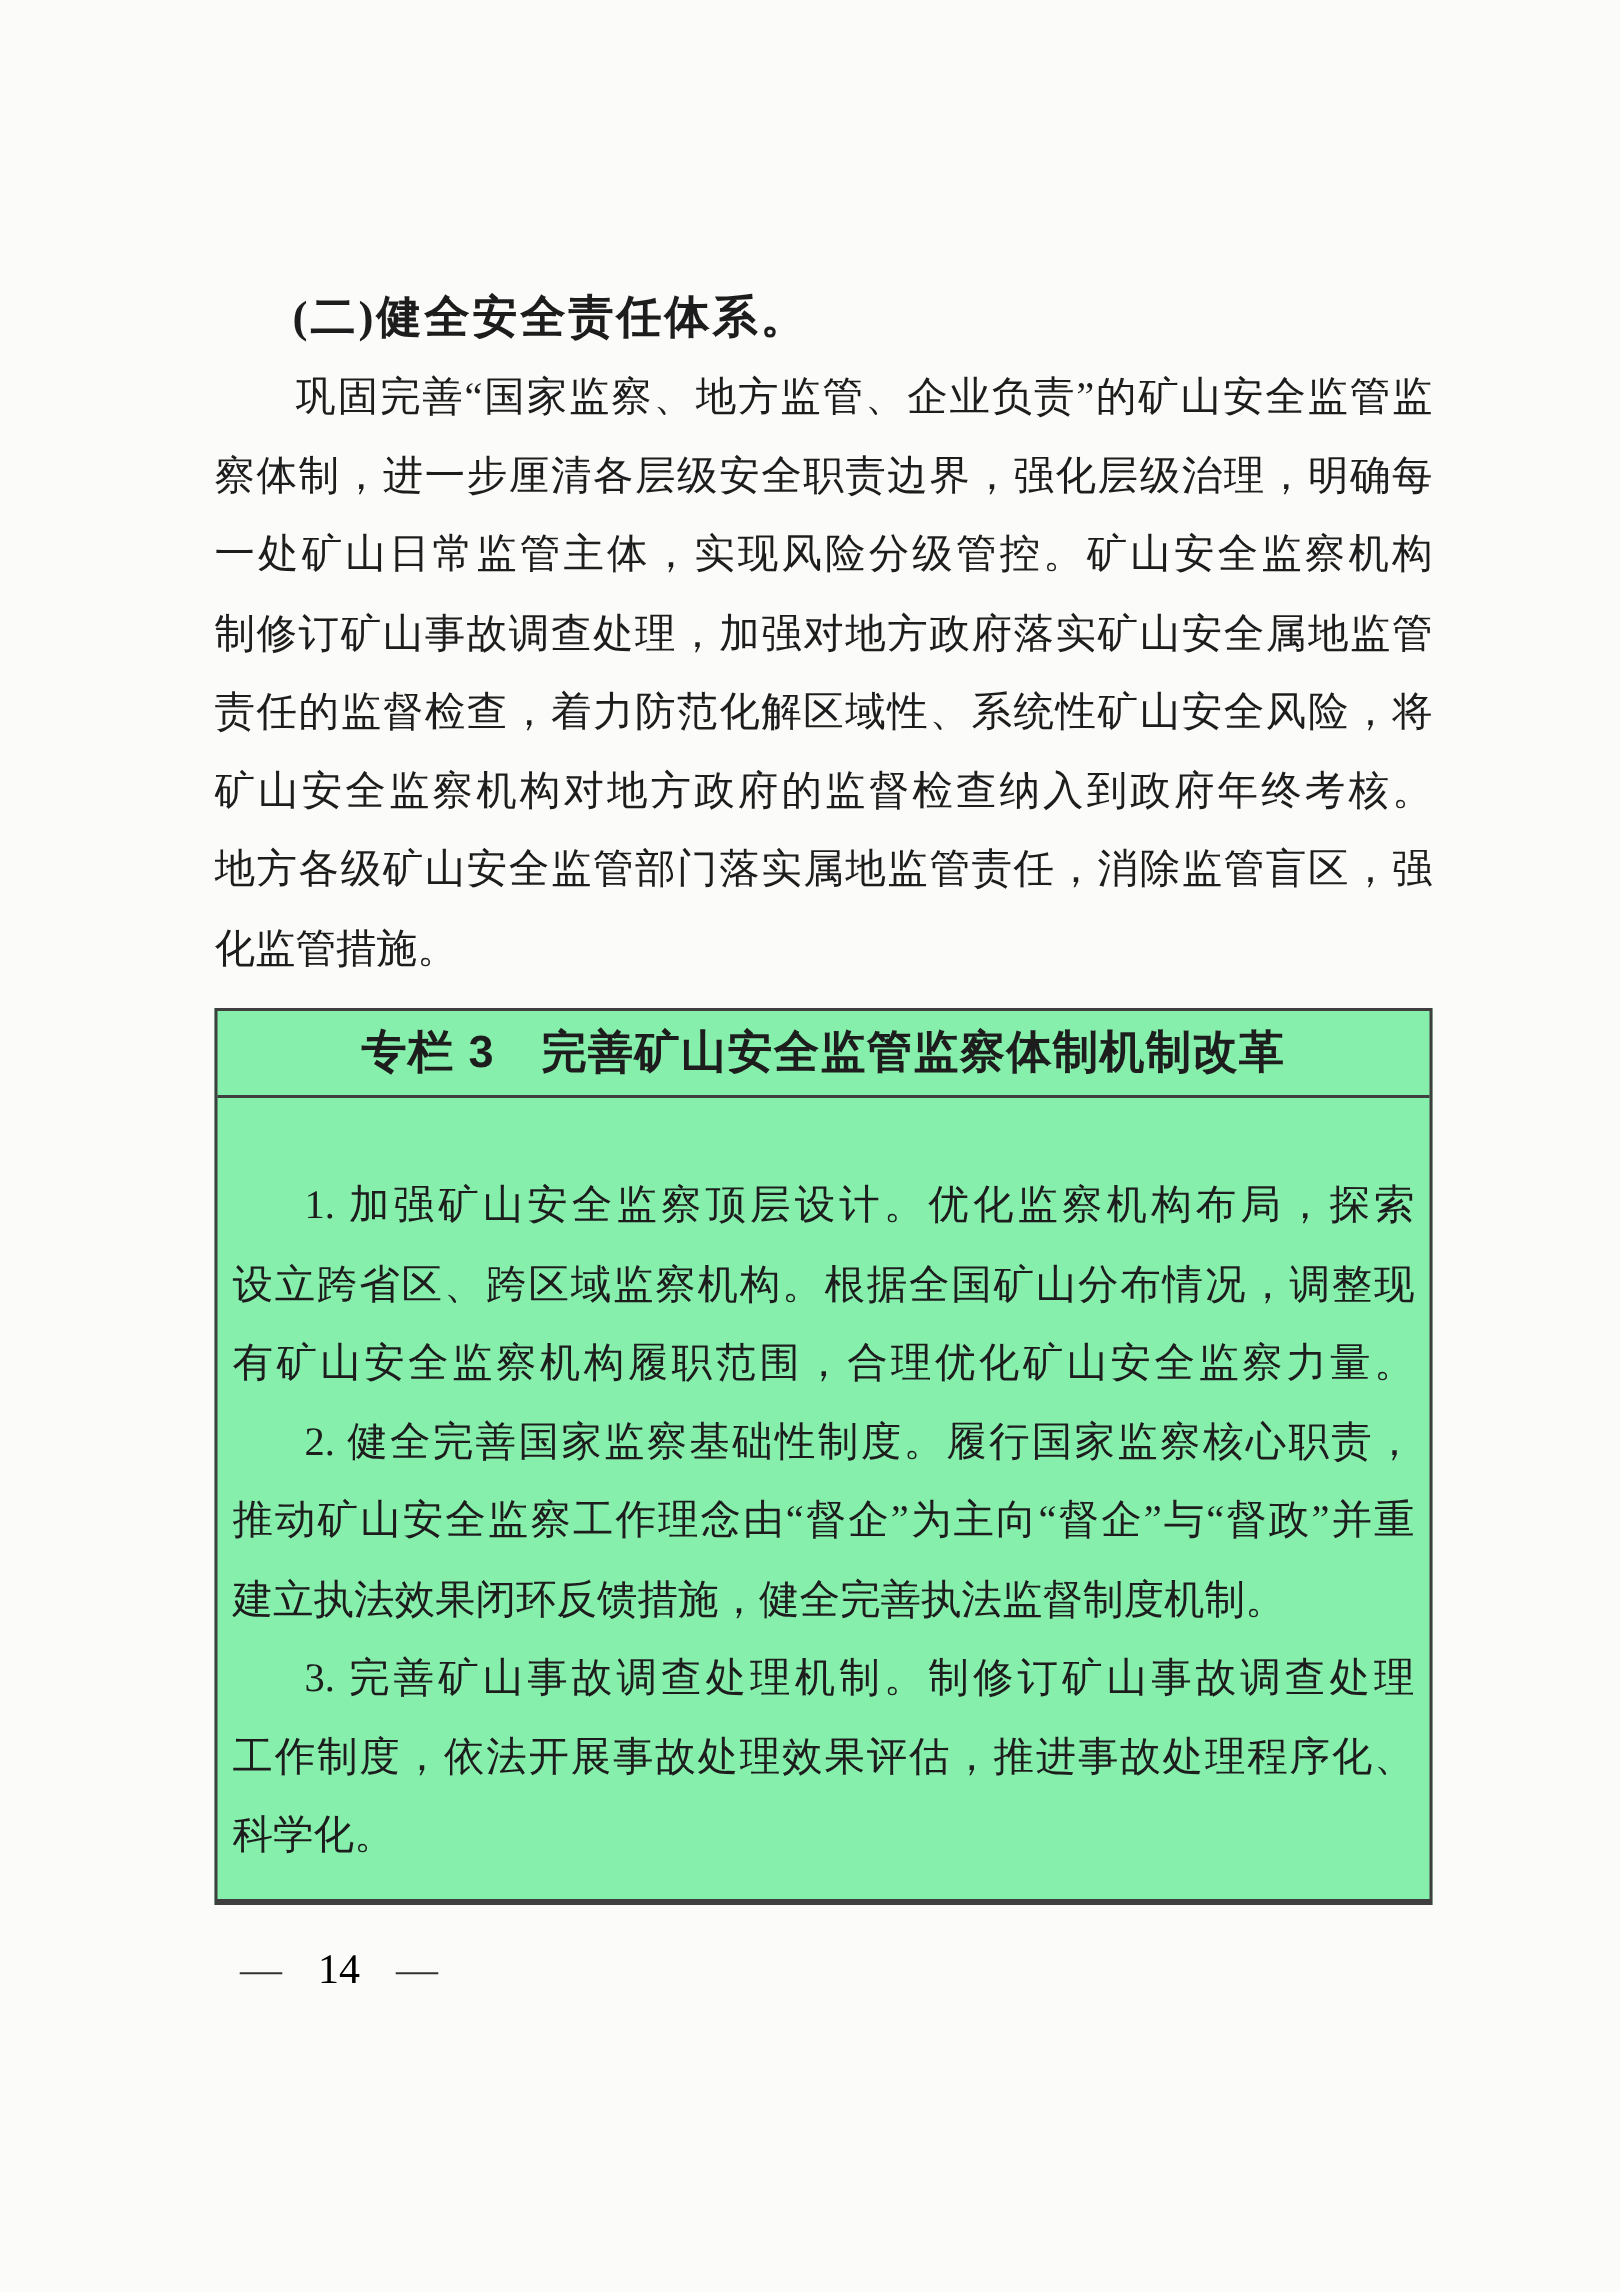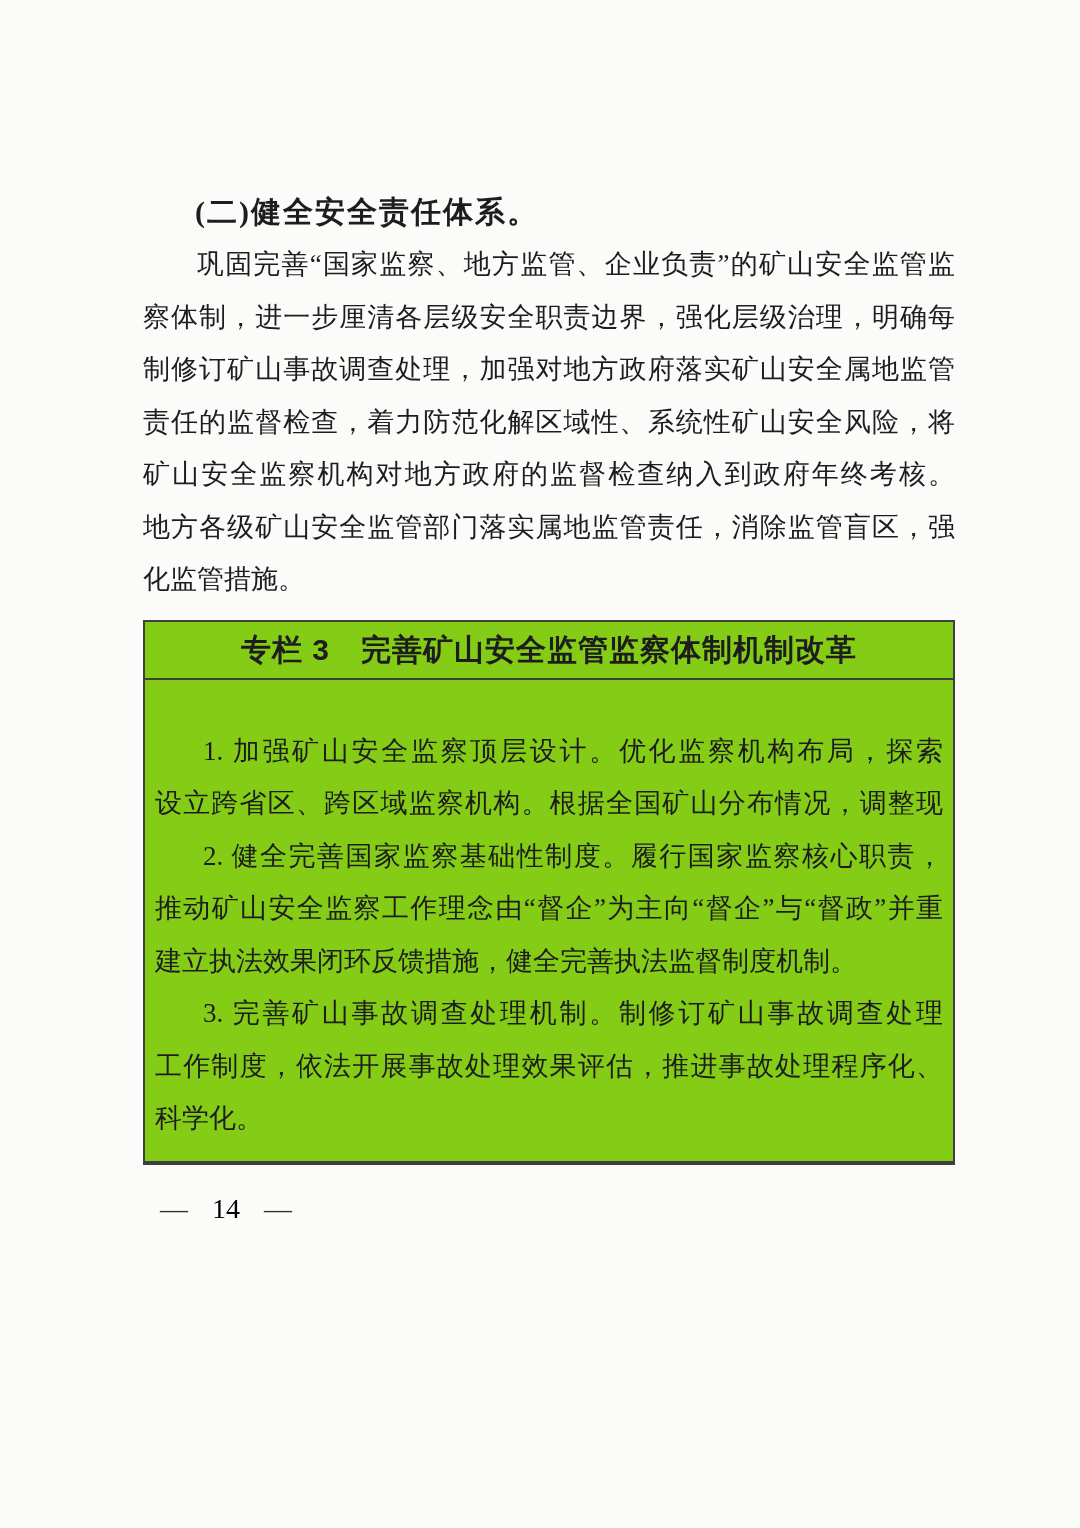--- a/index.html
+++ b/index.html
@@ -45,21 +45,21 @@
     text-align: justify;
     text-align-last: justify;
     overflow: hidden;
   }
   .line.indent { text-indent: 54px; }
   .line.endline { text-align-last: left; }
   .panel {
     margin-top: 14px;
     border: 2px solid #3f3f3f;
     border-bottom-width: 4px;
-    background: #84cc16;
+    background: #86efac;
   }
   .panel-title {
     height: 56px;
     line-height: 56px;
     text-align: center;
     font-family: "Liberation Sans", "DejaVu Sans", sans-serif;
     font-weight: bold;
     font-size: 30px;
     letter-spacing: 1px;
     border-bottom: 2px solid #3f3f3f;
@@ -86,32 +86,34 @@
 <body>
 
 <div class="page">
 
   <div class="section-heading">(二)健全安全责任体系。</div>
 
 
   <div class="para">
     <div class="line indent">巩固完善“国家监察、地方监管、企业负责”的矿山安全监管监</div>
     <div class="line">察体制，进一步厘清各层级安全职责边界，强化层级治理，明确每</div>
+    <div class="line">一处矿山日常监管主体，实现风险分级管控。矿山安全监察机构</div>
     <div class="line">制修订矿山事故调查处理，加强对地方政府落实矿山安全属地监管</div>
     <div class="line">责任的监督检查，着力防范化解区域性、系统性矿山安全风险，将</div>
     <div class="line">矿山安全监察机构对地方政府的监督检查纳入到政府年终考核。</div>
     <div class="line">地方各级矿山安全监管部门落实属地监管责任，消除监管盲区，强</div>
     <div class="line endline">化监管措施。</div>
   </div>
 
   <div class="panel">
     <div class="panel-title">专栏 3　完善矿山安全监管监察体制机制改革</div>
     <div class="panel-body">
       <div class="line indent">1. 加强矿山安全监察顶层设计。优化监察机构布局，探索</div>
       <div class="line">设立跨省区、跨区域监察机构。根据全国矿山分布情况，调整现</div>
+      <div class="line">有矿山安全监察机构履职范围，合理优化矿山安全监察力量。</div>
       <div class="line indent">2. 健全完善国家监察基础性制度。履行国家监察核心职责，</div>
       <div class="line">推动矿山安全监察工作理念由“督企”为主向“督企”与“督政”并重</div>
       <div class="line endline">建立执法效果闭环反馈措施，健全完善执法监督制度机制。</div>
       <div class="line indent">3. 完善矿山事故调查处理机制。制修订矿山事故调查处理</div>
       <div class="line">工作制度，依法开展事故处理效果评估，推进事故处理程序化、</div>
       <div class="line endline">科学化。</div>
     </div>
   </div>
 
   <div class="footer">

